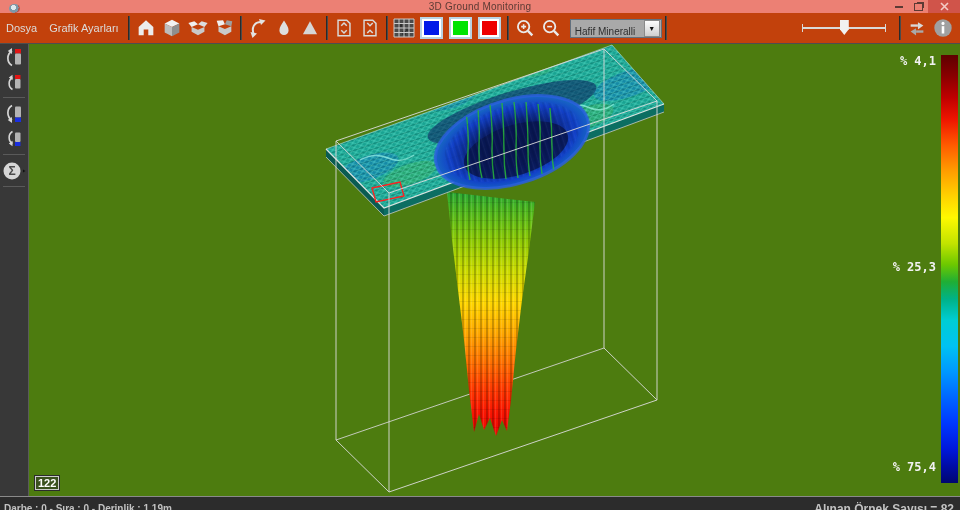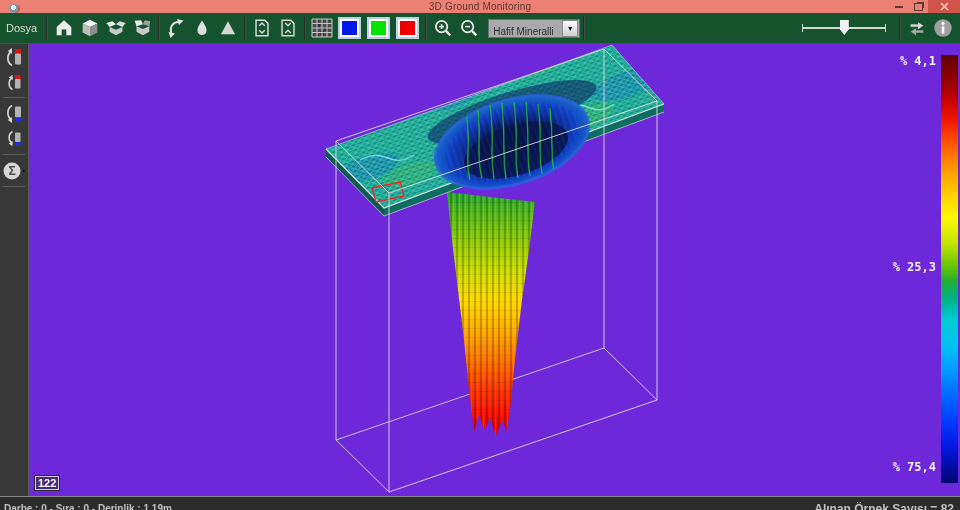--- a/index.html
+++ b/index.html
@@ -15,21 +15,21 @@
               color:#5c3a34;letter-spacing:.2px;line-height:13px;}
   .wctl{position:absolute;top:0;height:13px;display:flex;align-items:center;justify-content:center;}
   #btn-min{right:52px;width:18px;}
   #btn-max{right:33px;width:18px;}
   #btn-close{right:0;width:32px;background:#d0544a;}
   #btn-min .bar{width:8px;height:2px;background:#5c3a34;}
   #btn-max .box{width:7px;height:6px;border:1px solid #5c3a34;box-shadow:2px -2px 0 -1px #5c3a34;}
   #btn-close svg{display:block}
 
   
-  #toolbar{position:absolute;left:0;top:13px;width:960px;height:31px;background:#14532d;
+  #toolbar{position:absolute;left:0;top:13px;width:960px;height:31px;background:#c2410c;
            display:flex;align-items:center;border-bottom:1px solid #4e4e4e;box-sizing:border-box;}
   .menu-item{font-size:11px;color:#dcdcdc;padding:0 6px;line-height:30px;cursor:default;white-space:nowrap;}
   .sep{width:1px;height:24px;background:#2a2a2a;border-right:1px solid #4b4b4b;margin:0 3px;}
   .tbtn{width:26px;height:26px;display:flex;align-items:center;justify-content:center;flex:0 0 auto;}
   .tbtn svg{display:block}
   .swatch{width:23px;height:22px;border:2px solid #b9d3e4;background:#fff;margin:0 3px;
           display:flex;align-items:center;justify-content:center;box-sizing:border-box;flex:0 0 auto;}
   .swatch .fill{width:15px;height:14px;}
   #dropdown{width:92px;height:19px;margin-left:6px;background:#a9a9a9;border:1px solid #61707e;
             display:flex;align-items:flex-end;box-sizing:border-box;}
@@ -44,21 +44,21 @@
   #slider .handle{position:absolute;top:2px;width:9px;height:15px;background:#f1f1f1;
                   clip-path:polygon(0 0,100% 0,100% 62%,50% 100%,0 62%);}
 
   
   #sidebar{position:absolute;left:0;top:44px;width:28px;height:452px;background:#383838;
            border-right:1px solid #5a5a5a;box-sizing:content-box;display:flex;flex-direction:column;align-items:center;}
   .side-btn{width:28px;height:25px;display:flex;align-items:center;justify-content:center;}
   .side-sep{width:22px;height:1px;background:#5a5a5a;margin:3px 0;}
 
   
-  #canvas{position:absolute;left:29px;top:44px;width:931px;height:452px;background:#6d28d9;overflow:hidden;}
+  #canvas{position:absolute;left:29px;top:44px;width:931px;height:452px;background:#4d7c0f;overflow:hidden;}
   #scene{position:absolute;left:0;top:0;width:100%;height:100%;}
   #colorbar{position:absolute;right:2px;top:11px;width:17px;height:428px;}
   .cb-label{position:absolute;right:24px;width:70px;text-align:right;
             font-family:"DejaVu Sans Mono",monospace;font-size:12px;font-weight:bold;color:#f2f2f2;}
   #cb-top{top:10px;} #cb-mid{top:216px;} #cb-bot{top:416px;}
   #counter{position:absolute;left:6px;top:432px;border:1px solid #cdcdcd;box-shadow:0 0 0 1px #2c2c2c;
            padding:0 2px;font-size:11px;font-weight:bold;color:#fff;background:rgba(46,46,46,.55);}
 
   
   #statusbar{position:absolute;left:0;top:496px;width:960px;height:24px;background:#2c2c2c;
@@ -82,20 +82,21 @@
       </div>
     <div class="wctl" id="btn-close">
       <svg width="9" height="9" viewBox="0 0 9 9">
         <path d="M1 1 L8 8 M8 1 L1 8" stroke="#f3cbc5" stroke-width="1.6"></path>
       </svg>
     </div>
   </div>
 
   <div id="toolbar">
     <div class="menu-item">Dosya</div>
+    <div class="menu-item">Grafik Ayarları</div>
     <div class="sep"></div>
 
     <div class="tbtn">
       <svg width="22" height="22" viewBox="0 0 24 24">
         <path d="M4 11 L12 3.5 20 11 20 20 14.5 20 14.5 13.5 9.5 13.5 9.5 20 4 20 Z" fill="#ececec"></path>
       </svg>
     </div>
     <div class="tbtn">
       <svg width="22" height="22" viewBox="0 0 24 24">
         <polygon points="12,3 20,7 12,11 4,7" fill="#f2f2f2"></polygon>

